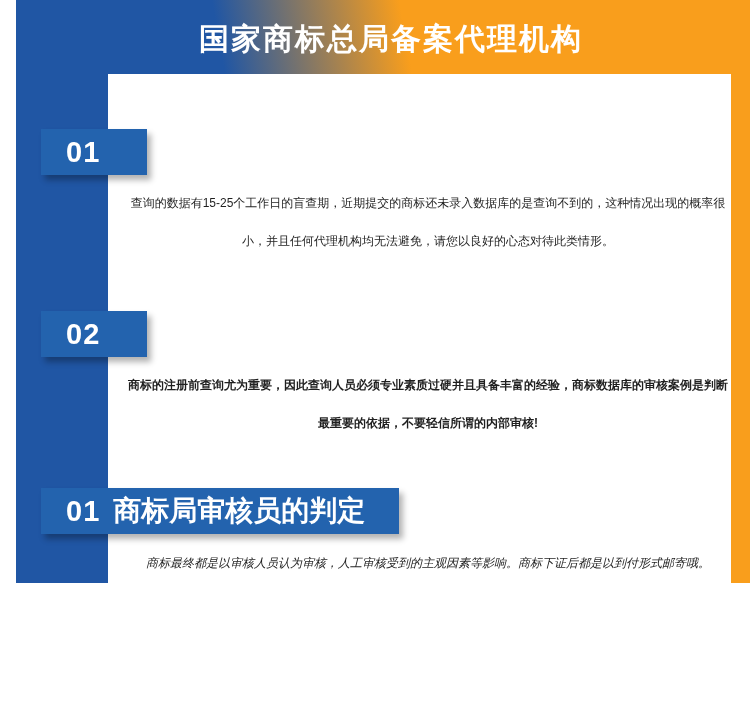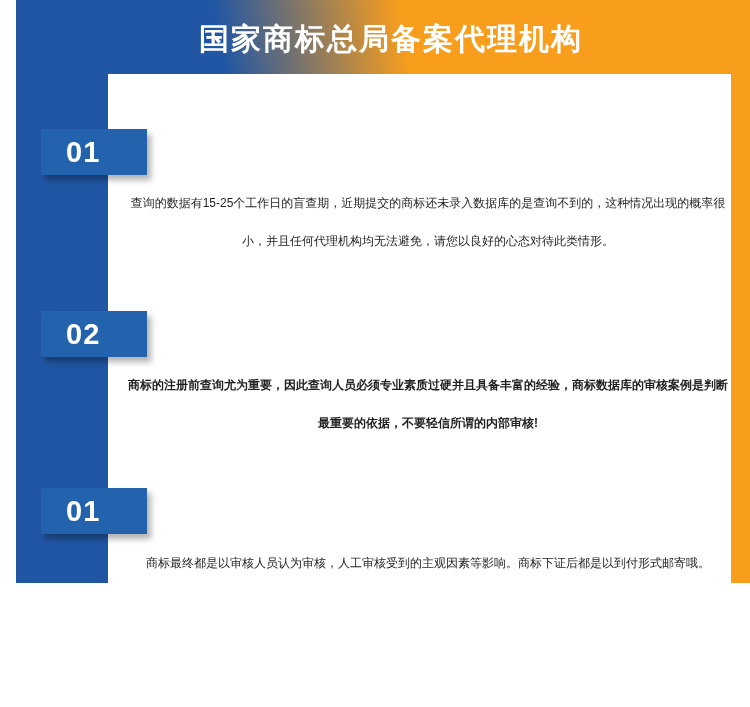--- a/index.html
+++ b/index.html
@@ -60,21 +60,21 @@
     line-height:38px;
     color:var(--text);
     text-align:center;
     overflow-wrap:break-word;
   }
   #s1-bar{top:129px;}
   #s1-body{top:184px;}
   #s2-bar{top:311px;}
   #s2-body{top:366px;font-weight:bold;}
   #s3-bar{top:488px;}
-  #s3-body{top:544px;}
+  #s3-body{top:544px;font-style:italic;}
   .bottom-line{
     position:absolute;
     left:0;top:691px;
     width:750px;height:2px;
     background:rgba(255,255,255,0.65);
   }
 </style>
 </head>
 <body>
 
@@ -94,19 +94,20 @@
   <section>
     <div class="bar" id="s2-bar">
       <span class="num">02</span>
     </div>
     <p class="body-text" id="s2-body">商标的注册前查询尤为重要，因此查询人员必须专业素质过硬并且具备丰富的经验，商标数据库的审核案例是判断最重要的依据，不要轻信所谓的内部审核!</p>
   </section>
 
   <section>
     <div class="bar" id="s3-bar">
       <span class="num">01</span>
+      <span class="bar-title">商标局审核员的判定</span>
     </div>
     <p class="body-text" id="s3-body">商标最终都是以审核人员认为审核，人工审核受到的主观因素等影响。商标下证后都是以到付形式邮寄哦。</p>
   </section>
 
   <div class="bottom-line"></div>
 
 </div>
 
 </body></html>

